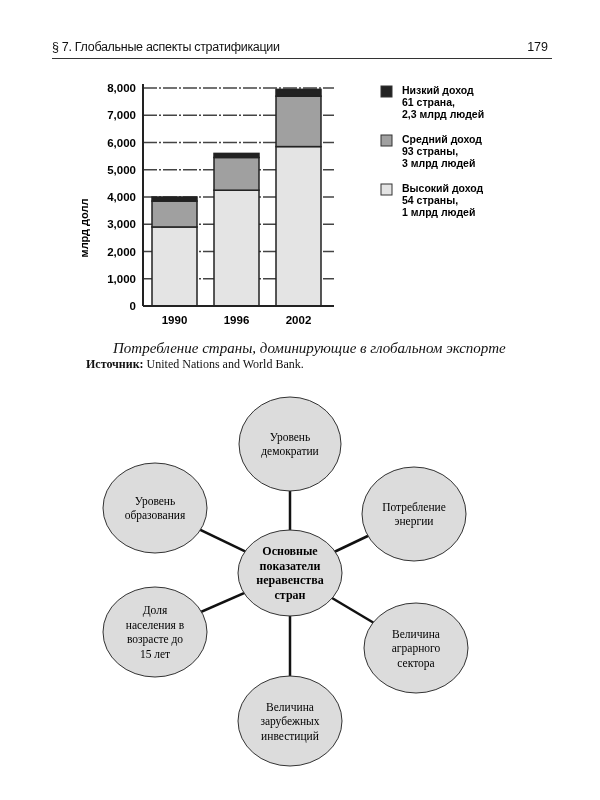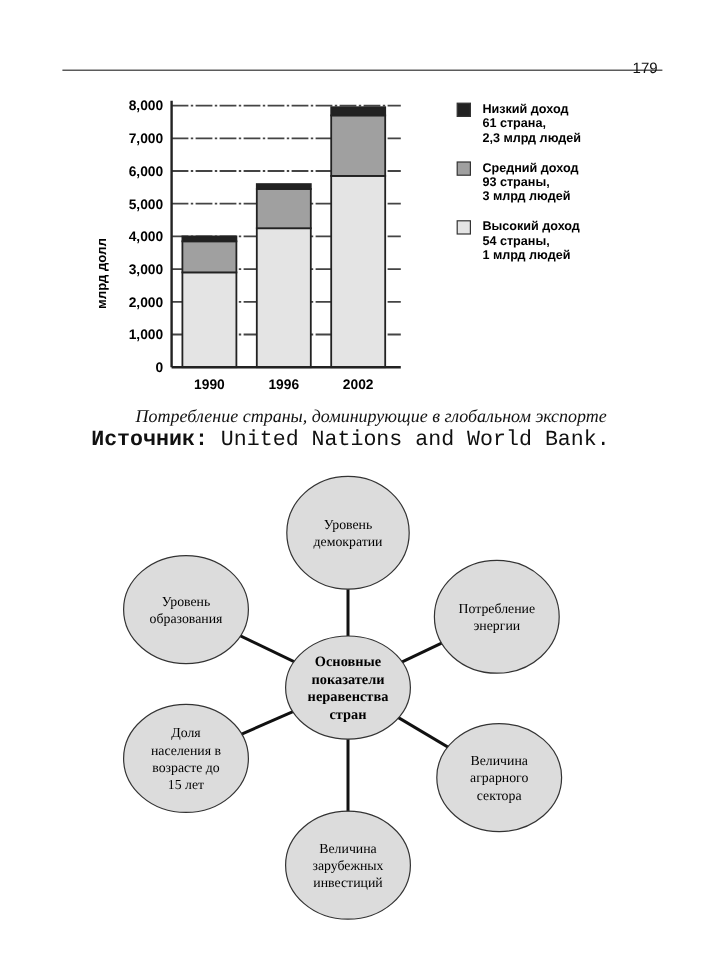--- a/index.html
+++ b/index.html
@@ -1,31 +1,32 @@
 <!DOCTYPE html>
 <html><head>
 <meta charset="utf-8">
 <style>
   html, body { margin:0; padding:0; background:#fff; }
   body { width:600px; height:800px; position:relative; overflow:hidden; font-family:"Liberation Serif", serif; color:#111; }
   .running-head { position:absolute; left:52px; top:38px; width:500px; height:20px; border-bottom:1.5px solid #333; font-family:"Liberation Sans", sans-serif; font-size:12.5px; transform-origin:left; }
   .running-head .title { position:absolute; left:0; top:2px; letter-spacing:-0.3px; }
-  .running-head .page { position:absolute; right:4px; top:12px; }
+  .running-head .page { position:absolute; right:4px; top:2px; }
   svg text { font-family:"Liberation Sans", sans-serif; }
   #chart { position:absolute; left:0; top:70px; }
   .caption { position:absolute; left:113px; top:340px; font-style:italic; font-size:15px; font-family:"Liberation Serif", serif; }
-  .source { position:absolute; left:76px; top:357px; font-size:18px; font-family:Liberation Mono, monospace; }
+  .source { position:absolute; left:86px; top:357px; font-size:12px; font-family:Liberation Serif, serif; }
   .source b { font-weight:bold; }
   #diagram { position:absolute; left:0; top:390px; }
   #diagram text { font-family:"Liberation Serif", serif; }
 </style>
 </head>
 <body>
 
 <div class="running-head">
+  <span class="title">§ 7. Глобальные аспекты стратификации</span>
   <span class="page">179</span>
 </div>
 
 <svg id="chart" width="600" height="265">
   <g id="grid">
       <line x1="143" x2="334" y1="208.75" y2="208.75" stroke="#444" stroke-width="1.5" stroke-dasharray="14 2 2 2"></line>
       <line x1="143" x2="334" y1="181.5" y2="181.5" stroke="#444" stroke-width="1.5" stroke-dasharray="14 2 2 2"></line>
       <line x1="143" x2="334" y1="154.25" y2="154.25" stroke="#444" stroke-width="1.5" stroke-dasharray="14 2 2 2"></line>
       <line x1="143" x2="334" y1="127" y2="127" stroke="#444" stroke-width="1.5" stroke-dasharray="14 2 2 2"></line>
       <line x1="143" x2="334" y1="99.75" y2="99.75" stroke="#444" stroke-width="1.5" stroke-dasharray="14 2 2 2"></line>

